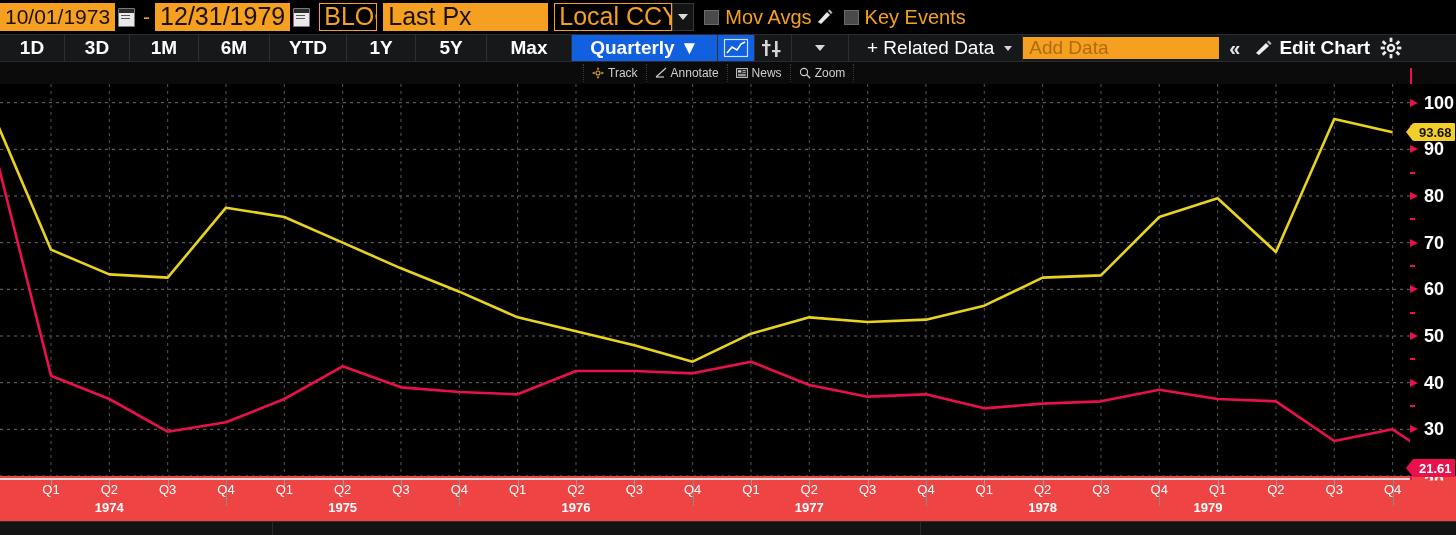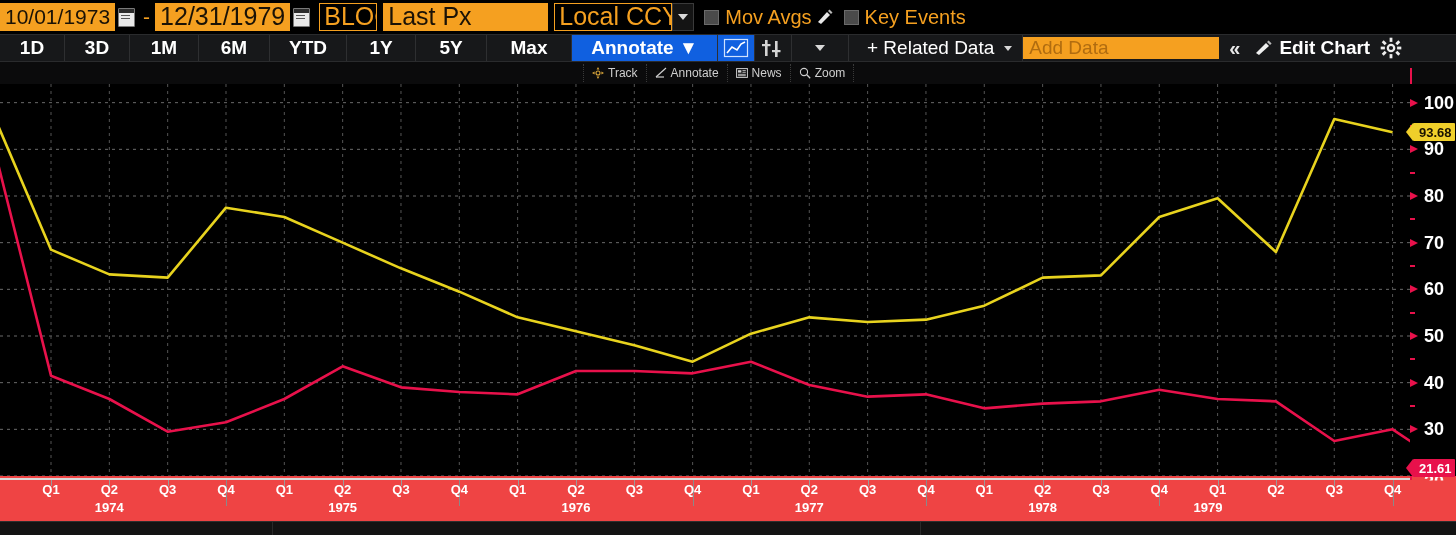--- a/index.html
+++ b/index.html
@@ -117,21 +117,21 @@
   }
   .tagY:before{border-right:7px solid #f0cf2a;}
   .tagR:before{border-right:7px solid #e8114b;}
 
   
   .xaxisline{
     position:absolute;left:0;top:478px;width:1410px;height:2px;background:#d9d9d9;
   }
   .xlabels{position:absolute;left:0;top:480px;width:1410px;height:40px;}
   .xq{
-    position:absolute;top:2px;color:#ffffff;font-size:13px;font-weight:bold;
+    position:absolute;top:2px;color:#ffffff;font-size:13px;font-weight:normal;
     transform:translateX(-50%);white-space:nowrap;
   }
   .xy{
     position:absolute;top:20px;color:#ffffff;font-size:13px;font-weight:bold;
     transform:translateX(-50%);white-space:nowrap;
   }
   .xtickmark{position:absolute;top:0;width:1px;height:6px;background:#9a9a9a;}
   .xbigtick{position:absolute;top:0;width:1px;height:26px;background:#8a8a8a;}
 
   
@@ -172,21 +172,21 @@
 
   <div class="bar2">
     <div class="tb" style="width:46px;">1D</div>
     <div class="tb" style="width:46px;">3D</div>
     <div class="tb" style="width:50px;">1M</div>
     <div class="tb" style="width:52px;">6M</div>
     <div class="tb" style="width:58px;">YTD</div>
     <div class="tb" style="width:50px;">1Y</div>
     <div class="tb" style="width:52px;">5Y</div>
     <div class="tb" style="width:66px;">Max</div>
-    <div class="tb sel" style="width:127px;">Annotate ▼</div>
+    <div class="tb sel" style="width:127px;">Quarterly ▼</div>
 
     <div class="tb iconbtn sel" style="padding:0 5px;">
       <svg class="lineico" viewBox="0 0 26 20">
         <rect x="1.5" y="1.5" width="23" height="17" fill="none" stroke="#cfe2ff" stroke-width="1.2"></rect>
         <polyline points="4,15 9,9 14,12 18,6 22,4" fill="none" stroke="#ffffff" stroke-width="1.6"></polyline>
       </svg>
     </div>
     <div class="tb iconbtn" style="padding:0 6px;">
       <svg class="barico" viewBox="0 0 24 20">
         <rect x="4" y="2" width="2.6" height="16" fill="#d4d4d4"></rect>

